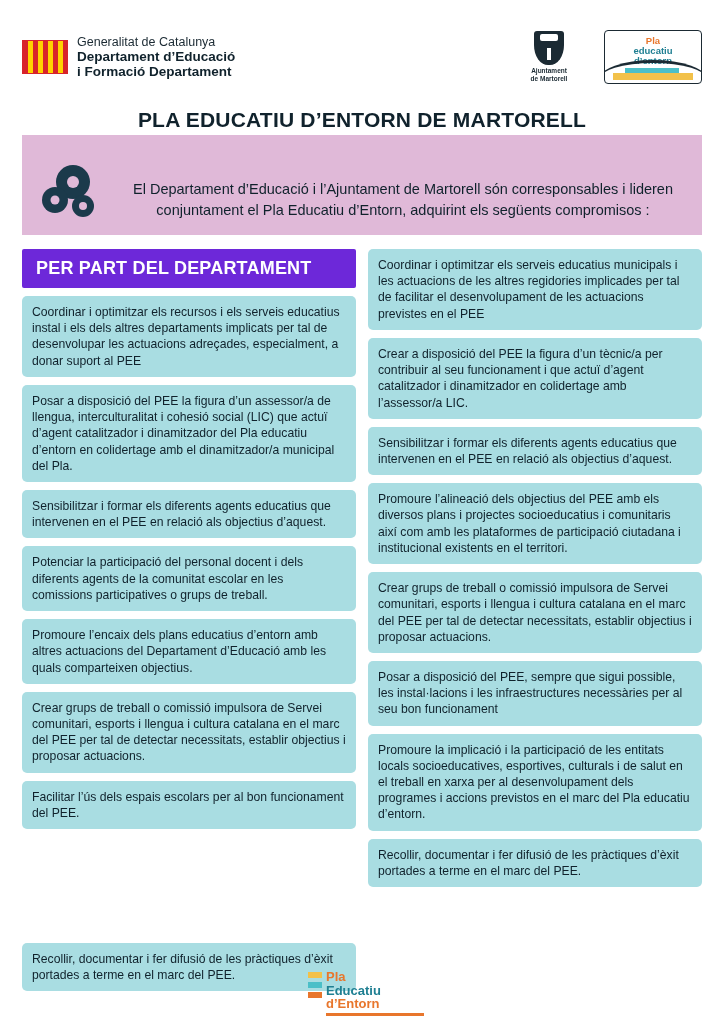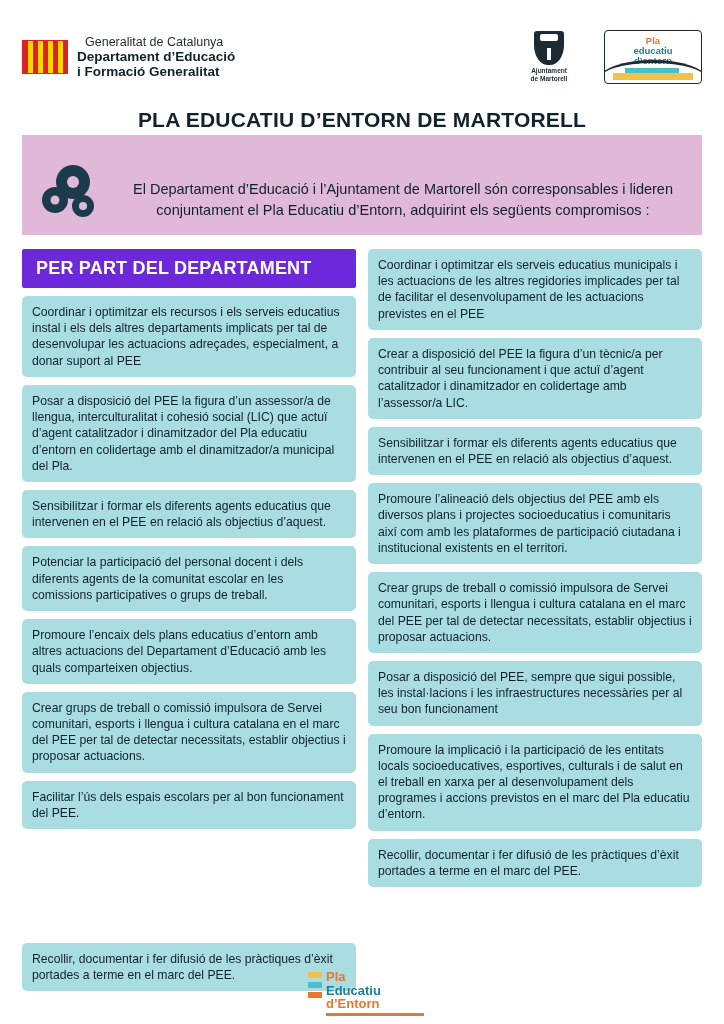--- a/index.html
+++ b/index.html
@@ -46,21 +46,20 @@
     );
     border: 1px solid #d8232a;
     box-sizing: border-box;
   }
   .gencat-text {
     line-height: 1.12;
   }
   .gencat-text .l1 {
     font-size: 12.5px;
     color: #1b2a33;
-    margin-left: 8px;
   }
   .gencat-text .l2, .gencat-text .l3 {
     font-size: 13.5px;
     font-weight: bold;
     color: #10222c;
   }
   .right-logos {
     display: flex;
     align-items: center;
     gap: 18px;
@@ -288,21 +287,21 @@
 
 <div class="page">
 
   <div class="header">
 
     <div class="gencat">
       <div class="senyera"></div>
       <div class="gencat-text">
         <div class="l1">Generalitat de Catalunya</div>
         <div class="l2">Departament d’Educació</div>
-        <div class="l3">i Formació Generalitat</div>
+        <div class="l3">i Formació Departament</div>
       </div>
     </div>
 
     <div class="right-logos">
       <div class="ajunt-logo">
         <div class="ajunt-shield"></div>
         <div class="ajunt-name">Ajuntament</div>
         <div class="ajunt-name">de Martorell</div>
       </div>
 

